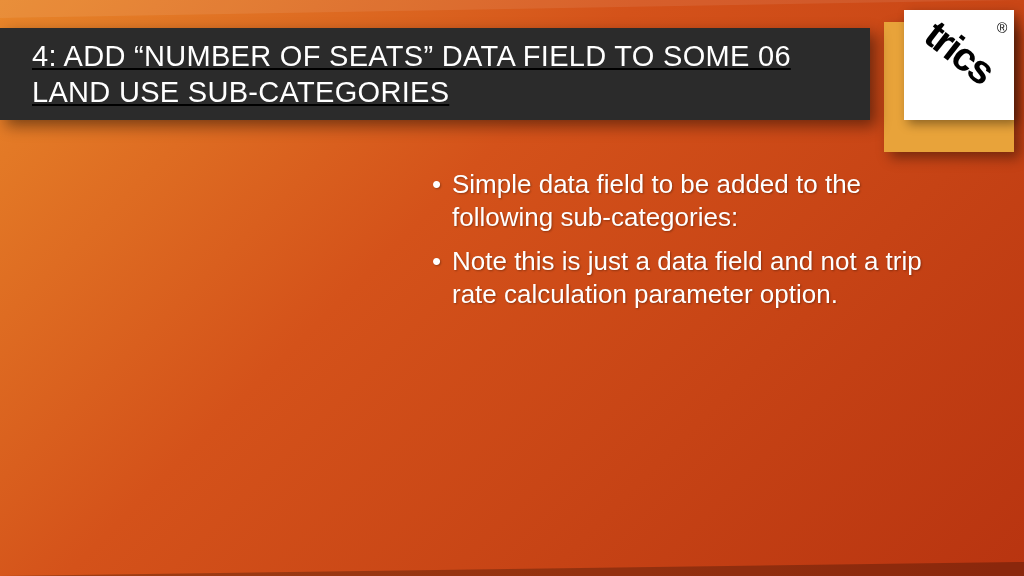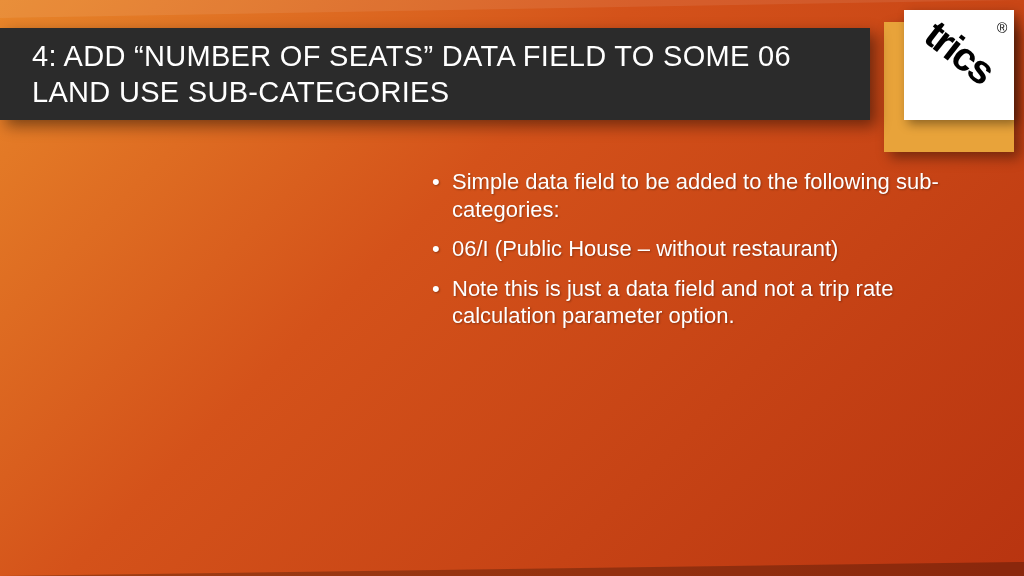--- a/index.html
+++ b/index.html
@@ -63,38 +63,39 @@
       top: 28px;
       left: 0;
       width: 870px;
       height: 92px;
       background: #2b2b2b;
       box-shadow: 6px 6px 14px rgba(0,0,0,0.45);
       display: flex;
       align-items: center;
       padding-left: 32px;
       padding-right: 20px;
+      text-decoration: underline;
     }
     .title-text {
       color: #ffffff;
       font-size: 29px;
       font-weight: 400;
       line-height: 1.25;
       letter-spacing: 0.3px;
     }
     .bullet-list {
       position: absolute;
       top: 168px;
       left: 430px;
       width: 520px;
       list-style: none;
     }
     .bullet-list li {
       color: #ffffff;
-      font-size: 22px;
+      font-size: 26px;
       line-height: 1.25;
       margin-bottom: 12px;
       padding-left: 22px;
       position: relative;
       text-shadow: 1px 1px 2px rgba(0,0,0,0.3);
     }
     .bullet-list li::before {
       content: "•";
       position: absolute;
       left: 2px;
@@ -118,15 +119,14 @@
     </g>
   </svg>
 </div>
 
 <div class="title-bar">
   <div class="title-text">4: ADD “NUMBER OF SEATS” DATA FIELD TO SOME 06 LAND USE SUB-CATEGORIES</div>
 </div>
 
 <ul class="bullet-list">
   <li>Simple data field to be added to the following sub-categories:</li>
-  <li>06/I (Public House – without restaurant)</li>
   <li>Note this is just a data field and not a trip rate calculation parameter option.</li>
 </ul>
 
 </body></html>

